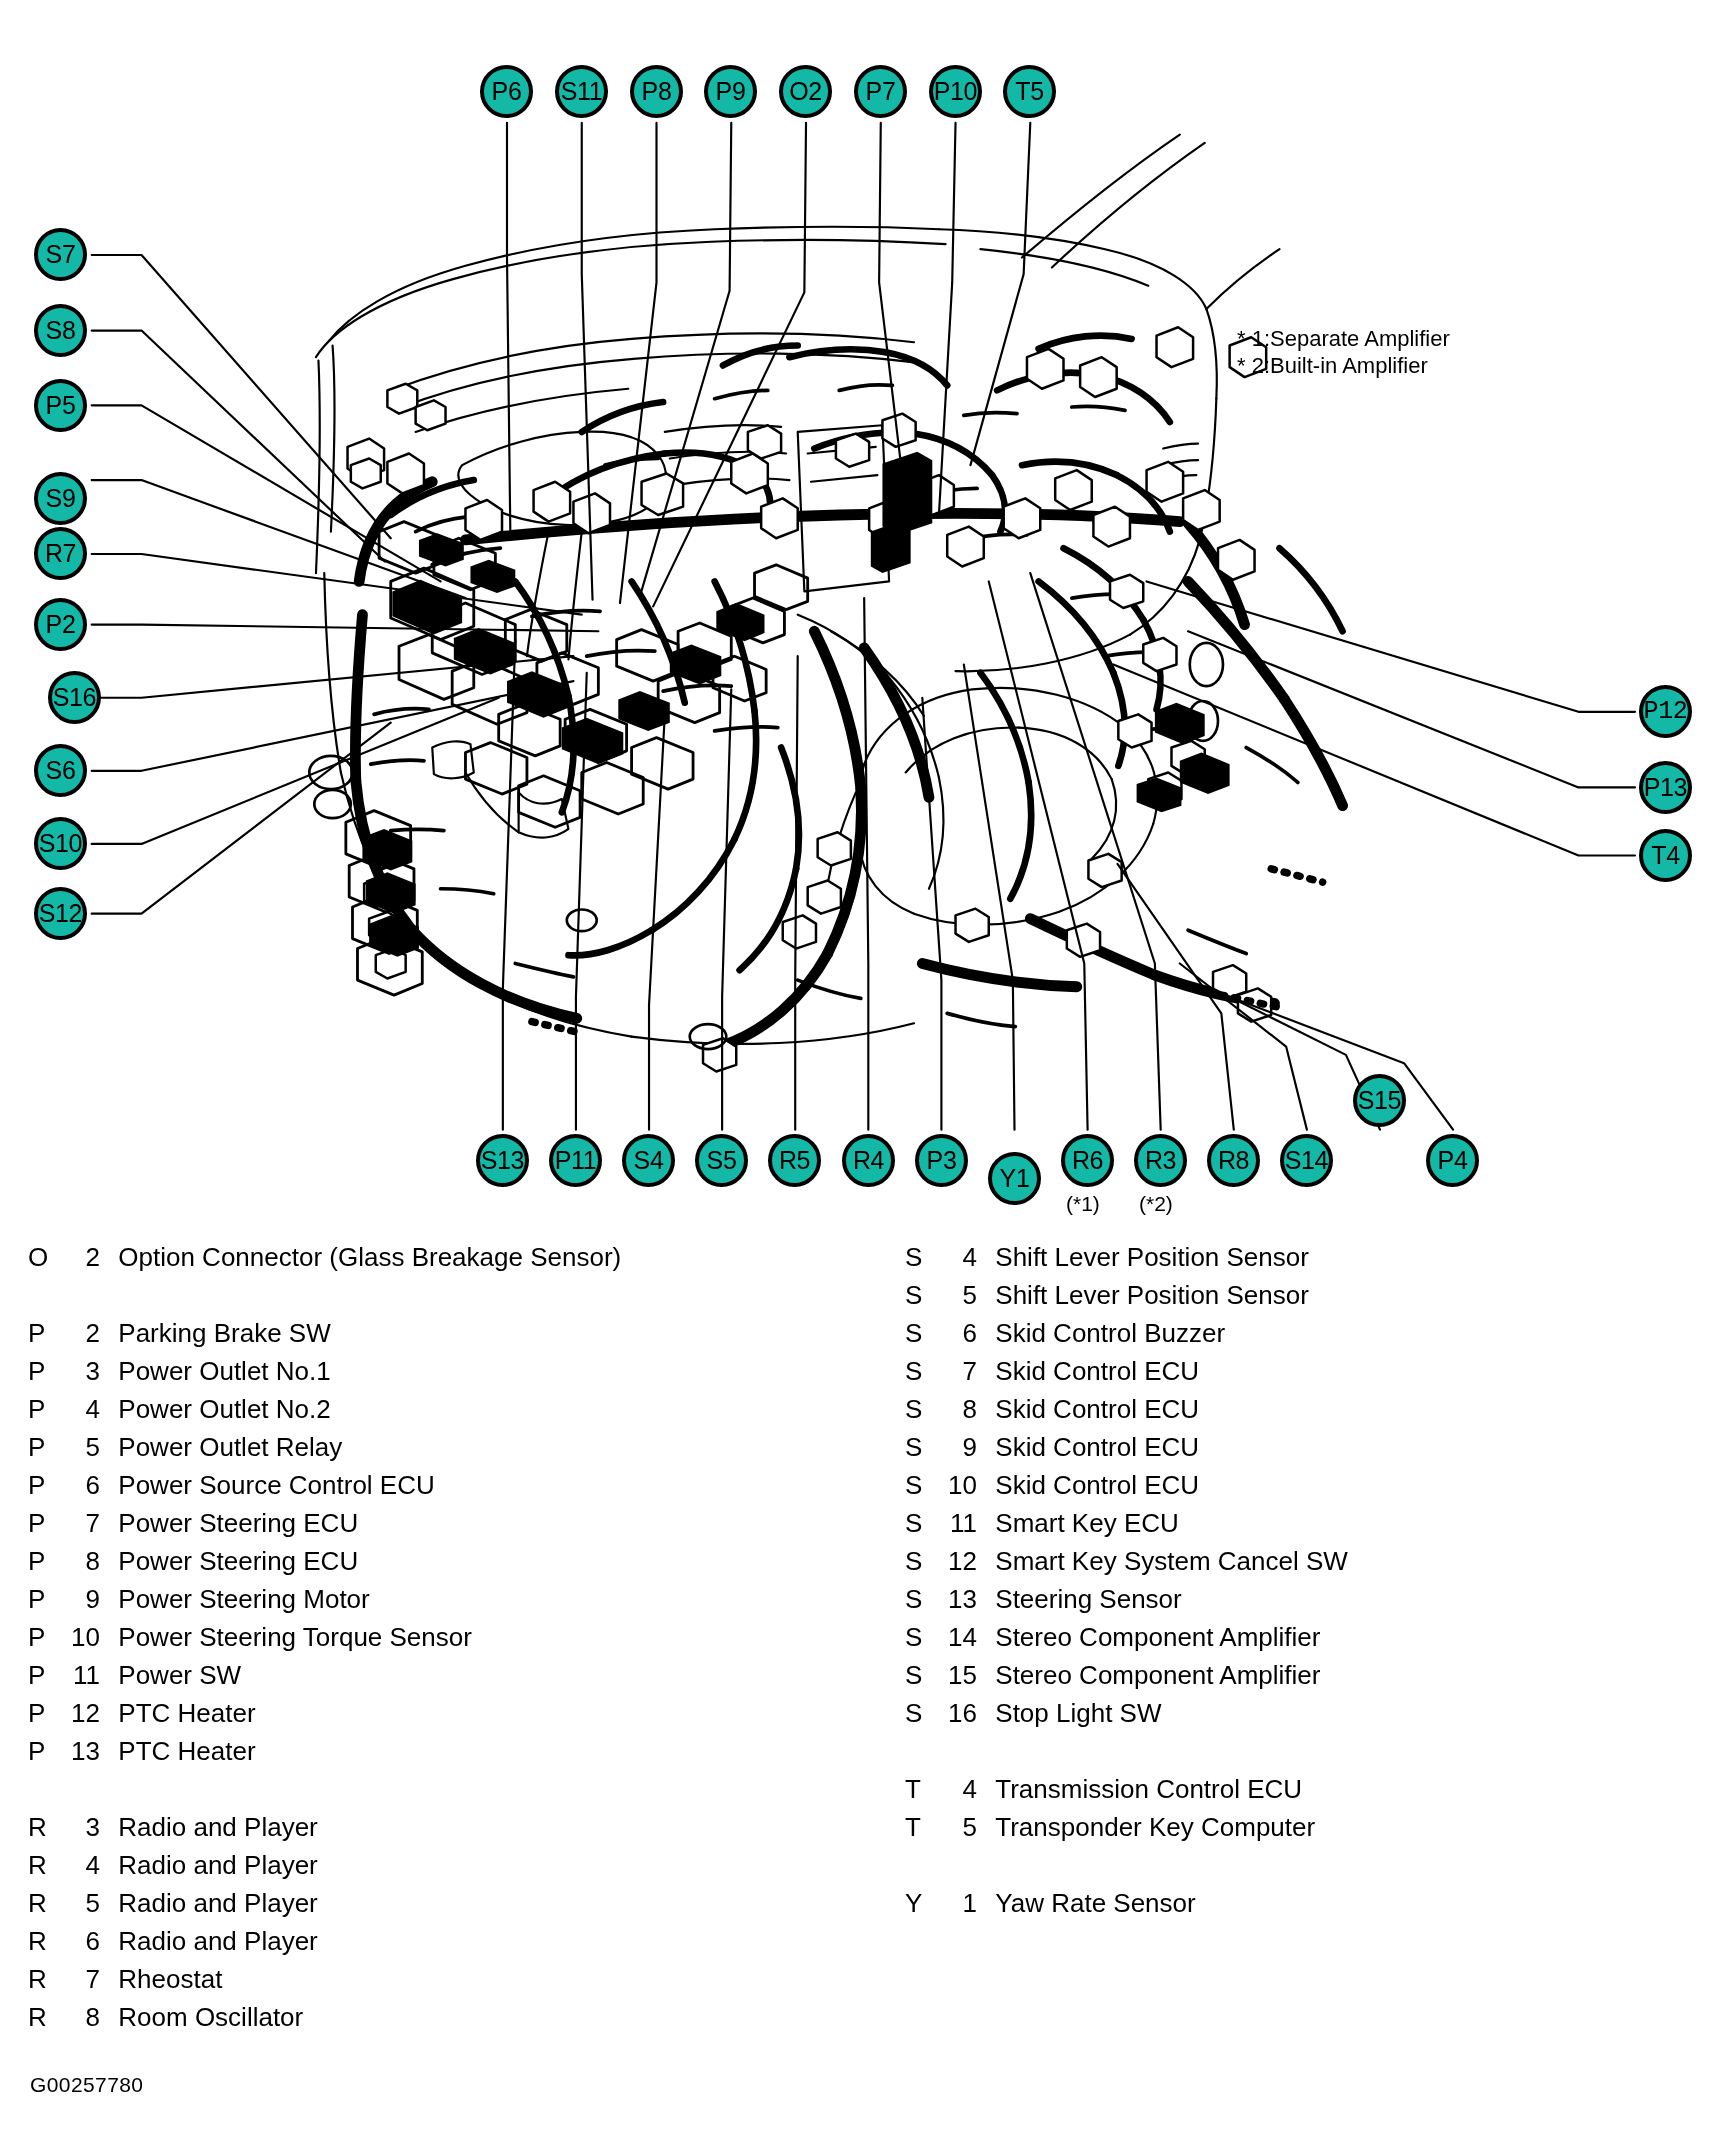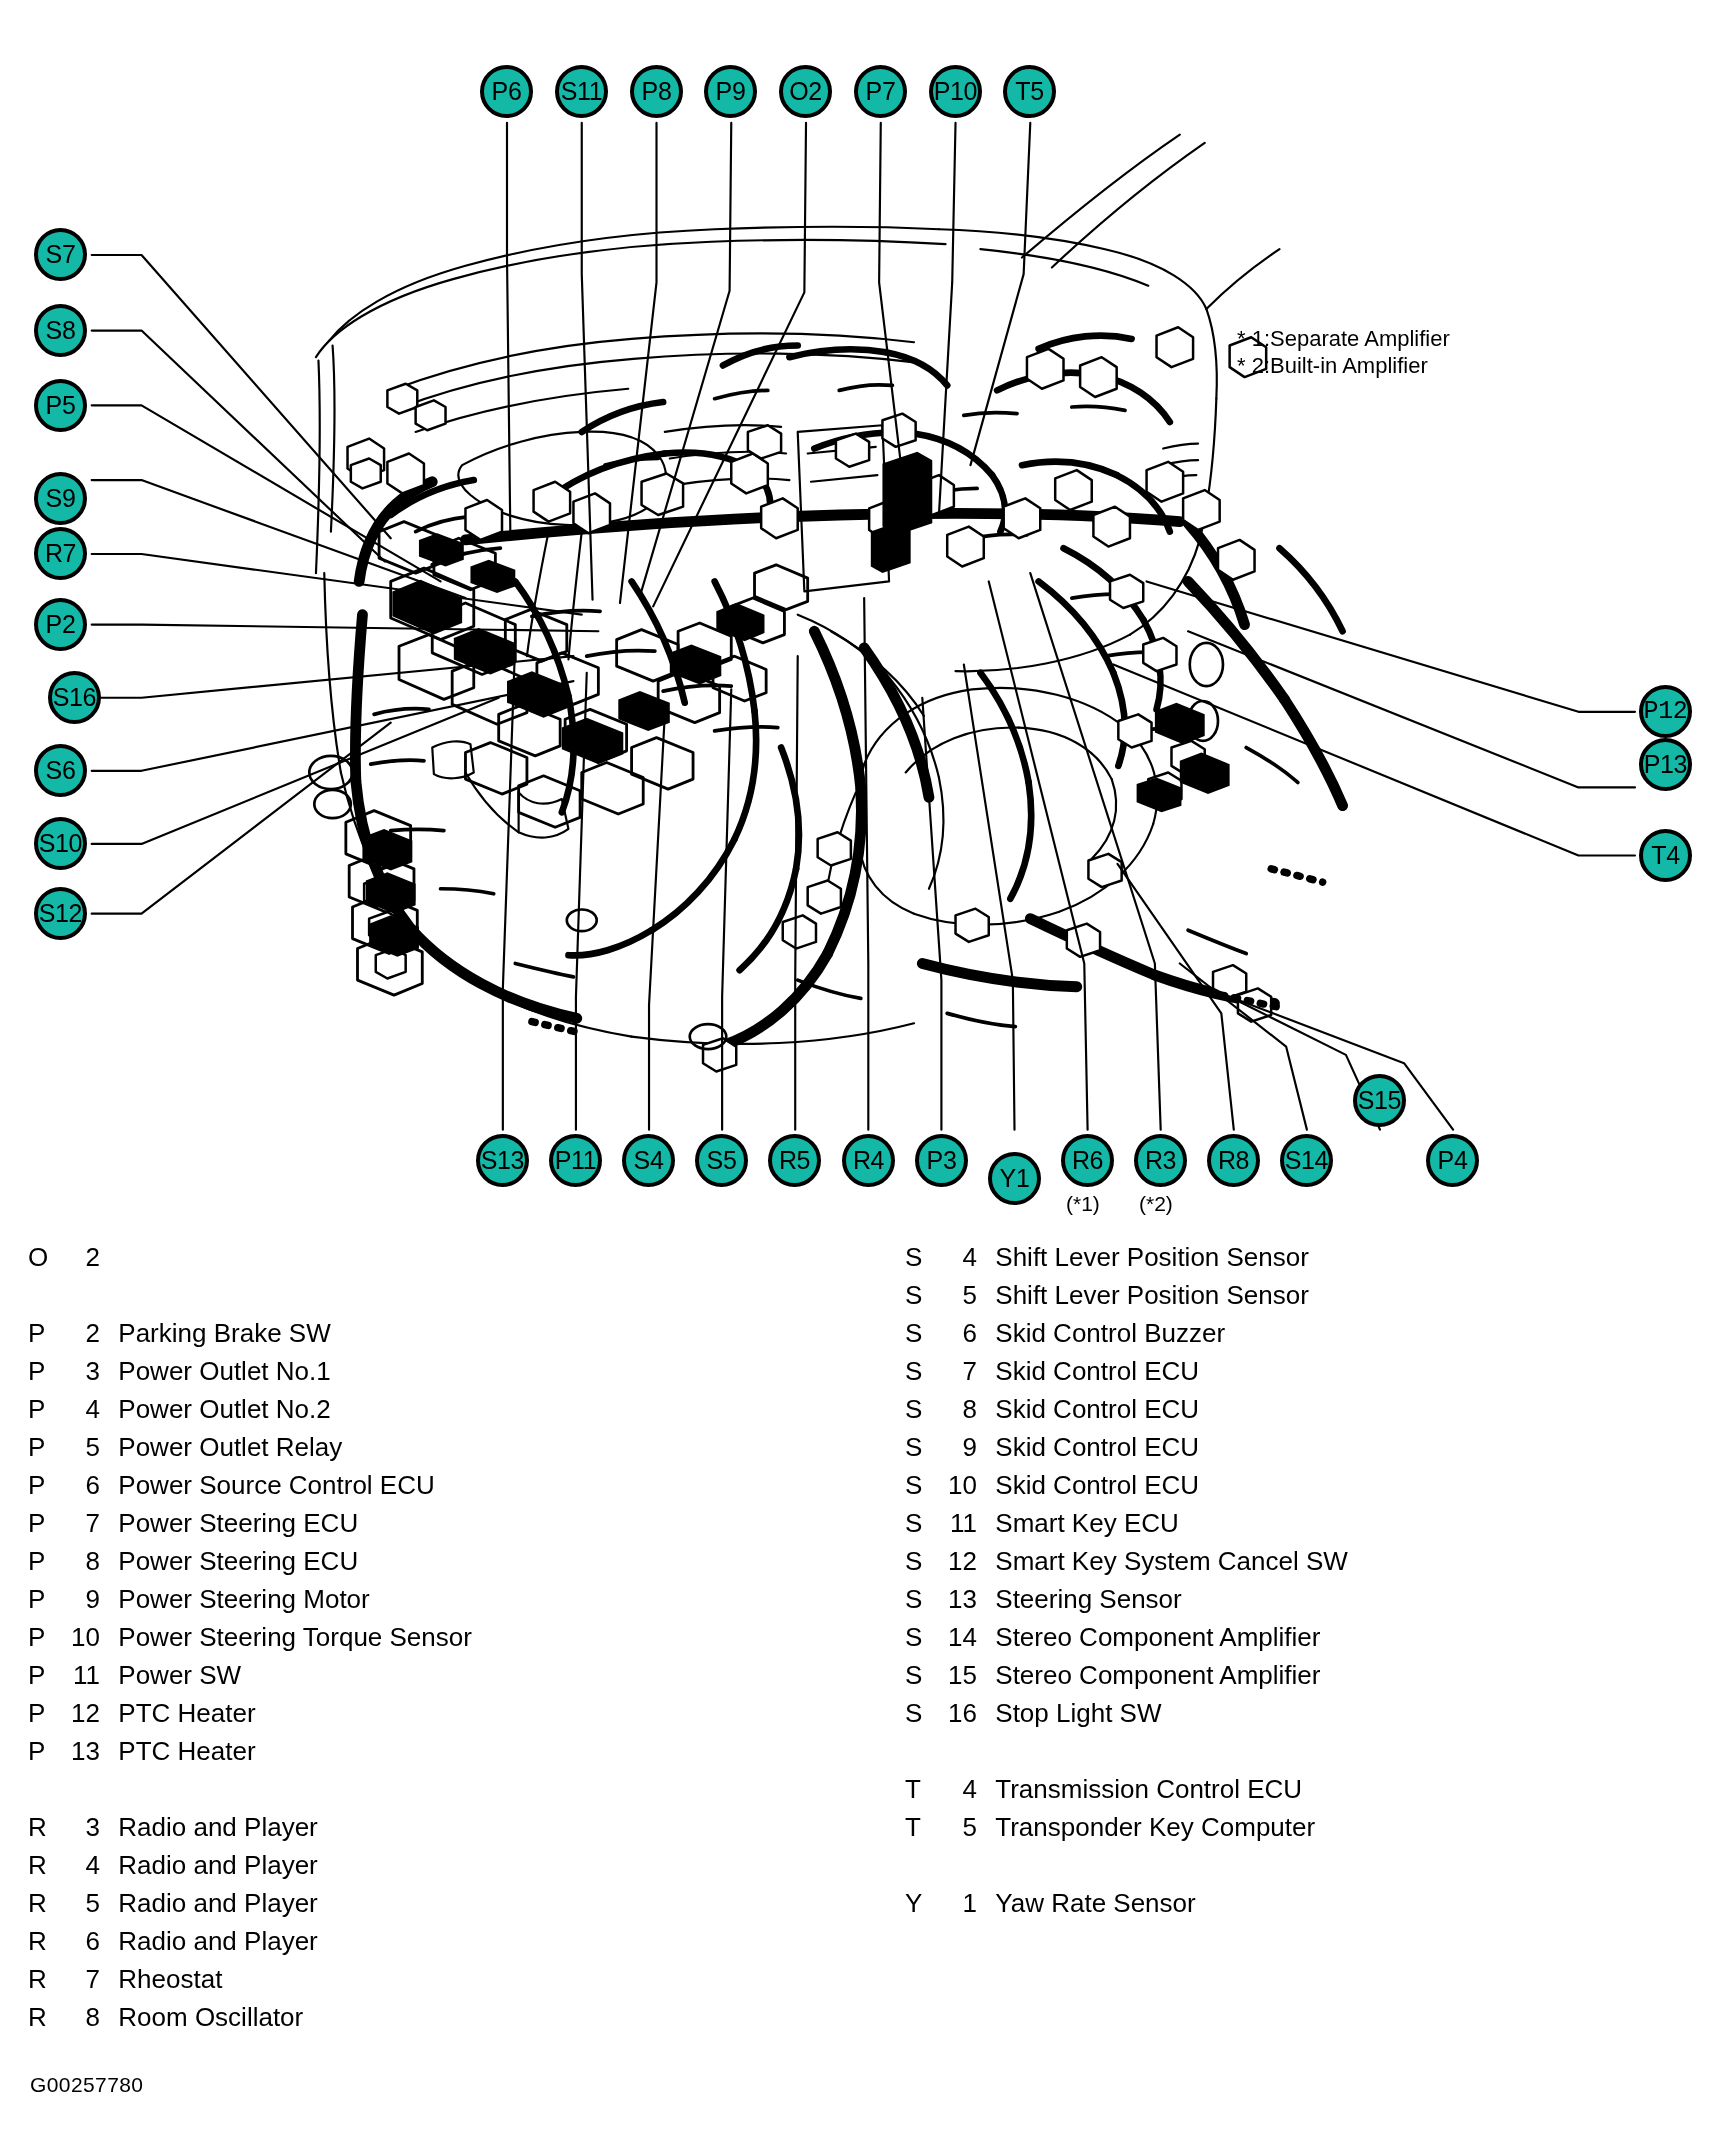--- a/index.html
+++ b/index.html
@@ -441,21 +441,21 @@
     <div class="callout" style="left: 34px; top: 304px;">S8</div>
     <div class="callout" style="left: 34px; top: 379px;">P5</div>
     <div class="callout" style="left: 34px; top: 472px;">S9</div>
     <div class="callout" style="left: 34px; top: 527px;">R7</div>
     <div class="callout" style="left: 34px; top: 598px;">P2</div>
     <div class="callout" style="left: 34px; top: 671px; margin-left: 14px;">S16</div>
     <div class="callout" style="left: 34px; top: 744px;">S6</div>
     <div class="callout" style="left: 34px; top: 817px;">S10</div>
     <div class="callout" style="left: 34px; top: 887px;">S12</div>
     <div class="callout" style="left: 1639px; top: 685px; font-family: Liberation Mono, monospace;">P12</div>
-    <div class="callout" style="left: 1639px; top: 738px;">P13</div>
+    <div class="callout" style="left: 1639px; top: 761px;">P13</div>
     <div class="callout" style="left: 1639px; top: 829px;">T4</div>
     <div class="callout" style="left: 476px; top: 1134px;">S13</div>
     <div class="callout" style="left: 549px; top: 1134px;">P11</div>
     <div class="callout" style="left: 622px; top: 1134px;">S4</div>
     <div class="callout" style="left: 695px; top: 1134px;">S5</div>
     <div class="callout" style="left: 768px; top: 1134px;">R5</div>
     <div class="callout" style="left: 842px; top: 1134px;">R4</div>
     <div class="callout" style="left: 915px; top: 1134px;">P3</div>
     <div class="callout" style="left: 988px; top: 1152px;">Y1</div>
     <div class="callout" style="left: 1061px; top: 1134px;">R6</div>
@@ -471,20 +471,21 @@
 <div id="amp-note">
   <div>* 1:Separate Amplifier</div>
   <div>* 2:Built-in Amplifier</div>
 </div>
 
 <div id="legend">
   <div class="legend-col" id="legend-col-left">
       <div class="legend-row">
         <span class="lg-letter">O</span>
         <span class="lg-num">2</span>
+        <span class="lg-desc">Option Connector (Glass Breakage Sensor)</span>
       </div>
       <div class="legend-row spacer"></div>
       <div class="legend-row">
         <span class="lg-letter">P</span>
         <span class="lg-num">2</span>
         <span class="lg-desc">Parking Brake SW</span>
       </div>
       <div class="legend-row">
         <span class="lg-letter">P</span>
         <span class="lg-num">3</span>

